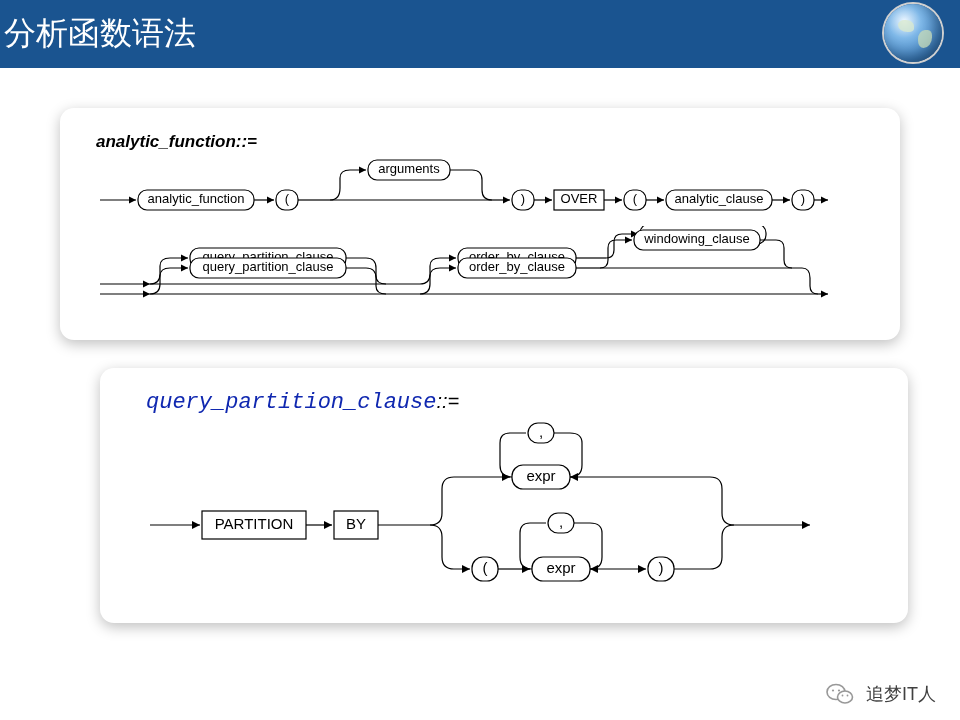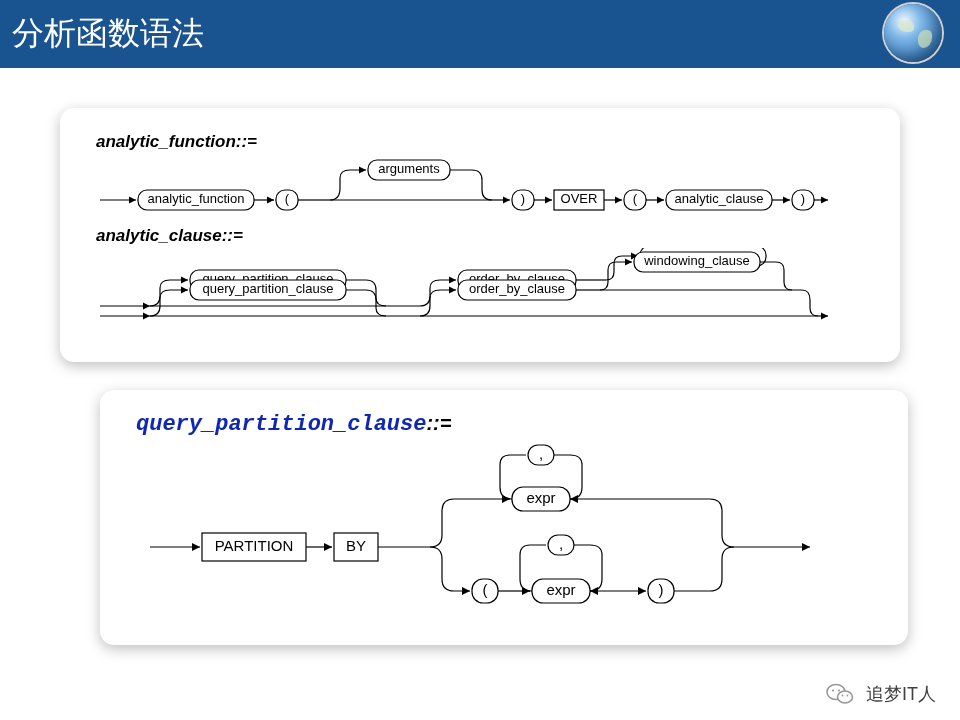--- a/index.html
+++ b/index.html
@@ -10,21 +10,21 @@
     font-family: Arial, "Microsoft YaHei", sans-serif;
     position: relative;
     overflow: hidden;
   }
   .header {
     width: 100%;
     height: 68px;
     background: #1a5490;
     display: flex;
     align-items: center;
-    padding-left: 12px;
+    padding-left: 4px;
     position: relative;
   }
   .title {
     color: #ffffff;
     font-size: 32px;
     font-weight: normal;
   }
   .globe {
     position: absolute;
     right: 18px;
@@ -61,25 +61,25 @@
   .rule-title {
     font-family: Arial, sans-serif;
     font-weight: bold;
     font-style: italic;
     font-size: 17px;
     color: #000;
     margin: 6px 0 2px 6px;
   }
   .rule-title-blue {
     font-family: "Courier New", monospace;
-    font-weight: bold;
+    font-weight: normal;
     font-style: italic;
     font-size: 22px;
     color: #1028b0;
-    margin: 4px 0 0 6px;
+    margin: 4px 0 0 16px;
   }
   .rule-title-blue .black { color:#000; font-style: italic; font-family: Arial; font-size:20px;}
   .diagram { margin: 0 0 6px 0; }
   svg { display:block; }
   .box { fill:#fff; stroke:#000; stroke-width:1.2; }
   .pill { fill:#fff; stroke:#000; stroke-width:1.2; }
   .line { stroke:#000; stroke-width:1.2; fill:none; }
   .lbl { font-family: Arial, sans-serif; font-size:13px; fill:#000; text-anchor:middle; dominant-baseline:middle; }
   .lbl2 { font-family: Arial, sans-serif; font-size:15px; fill:#000; text-anchor:middle; dominant-baseline:middle; }
   .footer {
@@ -152,21 +152,20 @@
         <rect class="pill" x="576" y="36" rx="9" ry="9" width="106" height="20"></rect>
         <text class="lbl" x="629" y="46">analytic_clause</text>
         <line class="line" x1="682" y1="46" x2="700" y2="46" marker-end="url(#ah)"></line>
 
         <rect class="pill" x="702" y="36" rx="9" ry="9" width="22" height="20"></rect>
         <text class="lbl" x="713" y="46">)</text>
         <line class="line" x1="724" y1="46" x2="738" y2="46" marker-end="url(#ah)"></line>
       </svg>
     </div>
 
-    <div class="rule-title">analytic_clause::=</div>
     <div class="diagram">
       <svg width="740" height="76" viewBox="0 0 740 76">
         <line class="line" x1="10" y1="58" x2="60" y2="58" marker-end="url(#ah)"></line>
 
         <path class="line" d="M 60 58 Q 70 58 70 48 L 70 40 Q 70 32 80 32 L 98 32" marker-end="url(#ah)"></path>
         <rect class="pill" x="100" y="22" rx="9" ry="9" width="156" height="20"></rect>
         <text class="lbl" x="178" y="32">query_partition_clause</text>
         <path class="line" d="M 256 32 L 276 32 Q 286 32 286 42 L 286 50 Q 286 58 296 58"></path>
         <line class="line" x1="60" y1="58" x2="296" y2="58"></line>
         <line class="line" x1="296" y1="58" x2="330" y2="58"></line>

